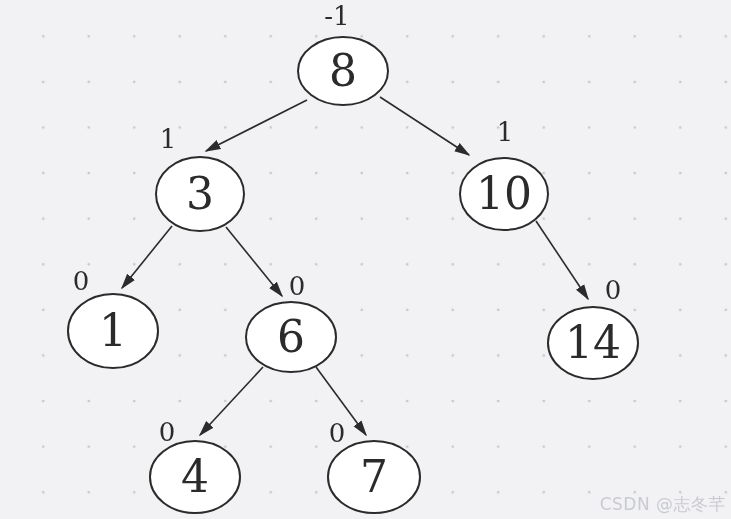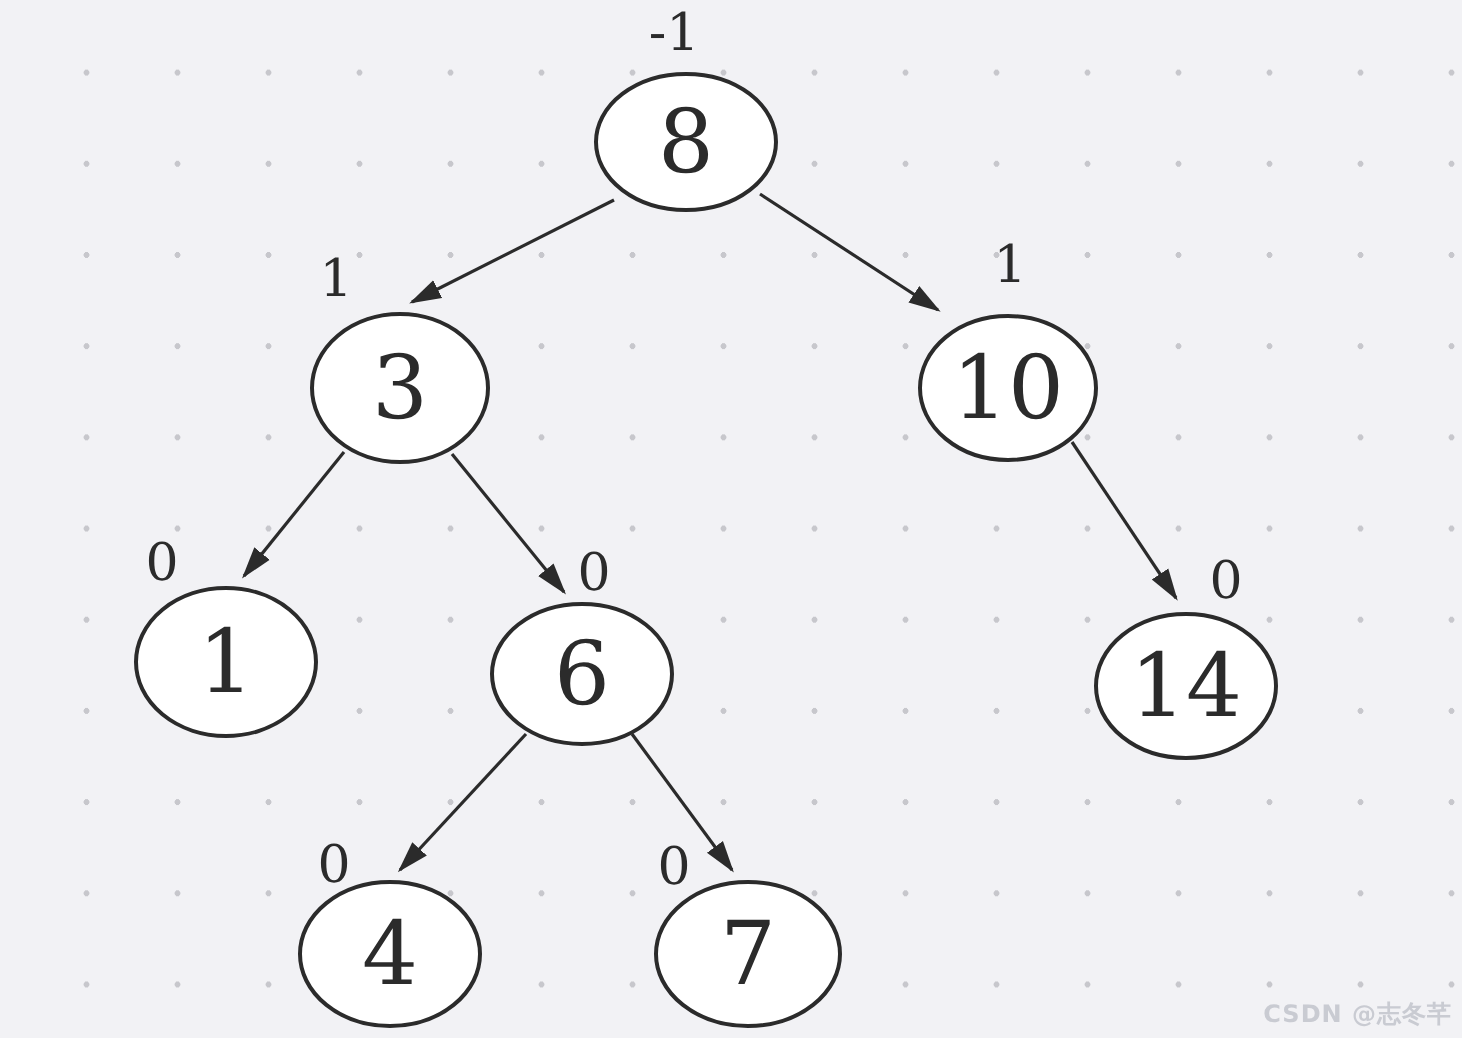--- a/index.html
+++ b/index.html
@@ -39,25 +39,24 @@
   .edge {
     stroke: #2b2b2b;
     stroke-width: 1.6;
     fill: none;
   }
   .watermark {
     position: absolute;
     right: 5px;
     bottom: 3px;
     font-family: "DejaVu Sans", sans-serif;
-    font-size: 12px;
+    font-size: 17px;
     color: #c9cbd2;
     letter-spacing: 0.5px;
     user-select: none;
-    font-weight: bold;
   }
 </style>
 </head>
 <body>
 
 <div class="canvas">
   <svg class="tree" width="731" height="519" viewBox="0 0 731 519">
     <defs>
       <marker id="arrow" viewBox="0 0 10 7" refX="9" refY="3.5" markerWidth="10" markerHeight="7" orient="auto-start-reverse">
         <path d="M0,0.4 L10,3.5 L0,6.6 Z" fill="#2b2b2b"></path>

